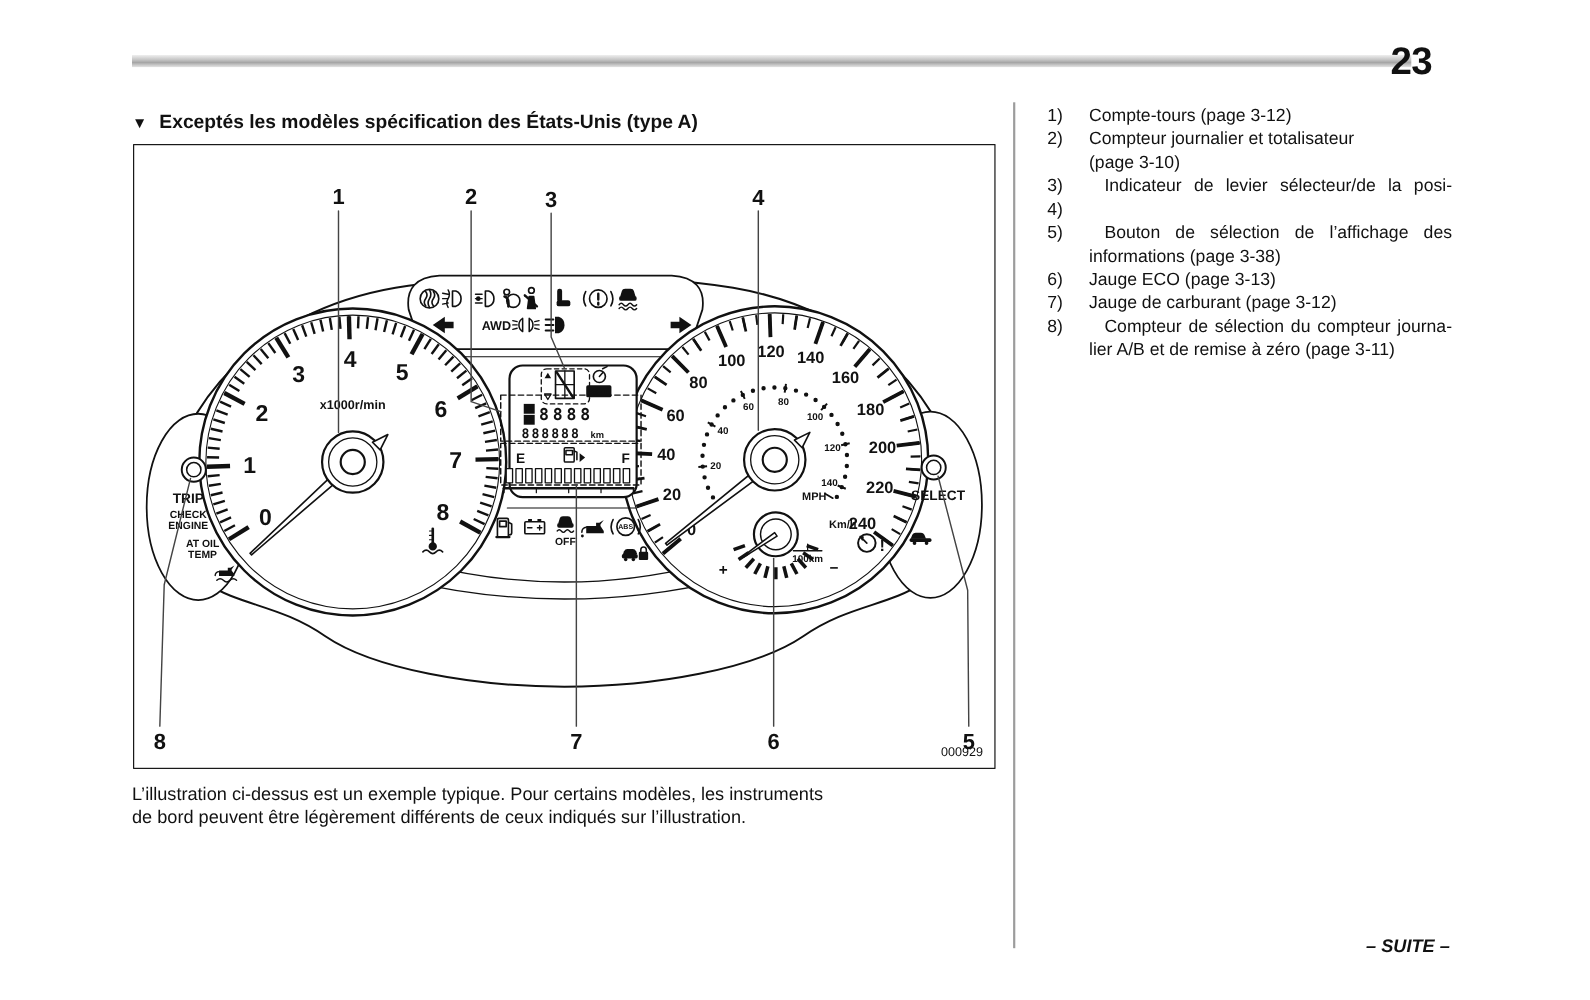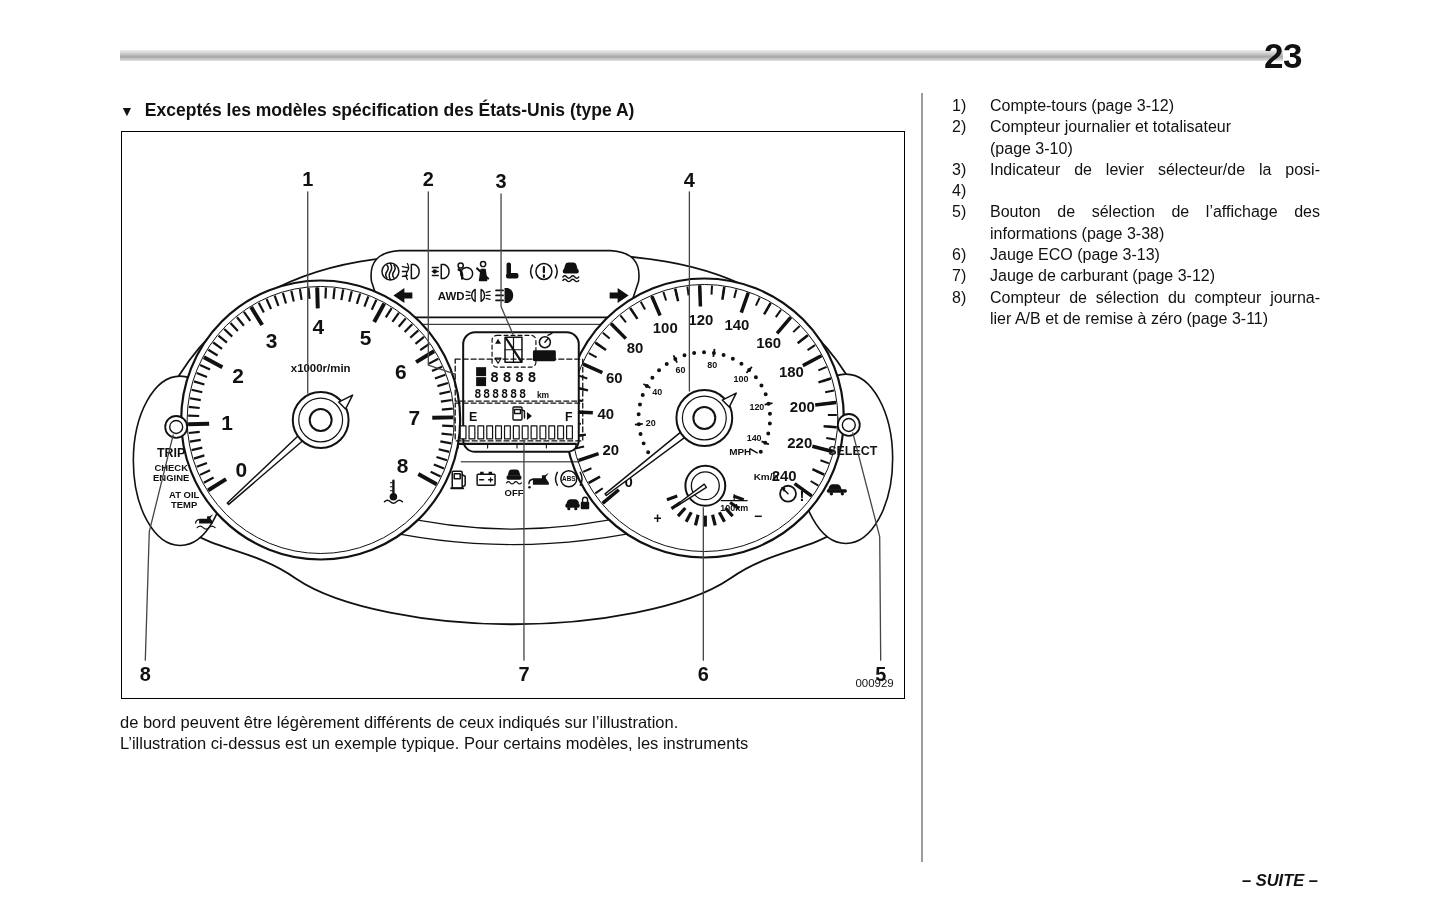--- a/index.html
+++ b/index.html
@@ -11,22 +11,22 @@
   #section-title{left:120px;top:100px;font-size:17.5px;font-weight:bold;display:flex;align-items:baseline;gap:11px;white-space:nowrap;}
   #section-title .marker{font-size:14px;}
   #figure-frame{left:121px;top:131px;width:784px;height:568px;border:1.6px solid #000;box-sizing:border-box;background:#fff;}
   #figure-frame svg{display:block;width:100%;height:100%;}
   #caption{left:120px;top:712px;width:808px;font-size:16.5px;line-height:21px;}
   #col-divider{left:921px;top:93px;width:2px;height:769px;background:#9c9c9c;}
   #item-list{left:952px;top:95px;width:368px;font-size:16px;line-height:21.3px;}
   .li{display:flex;}
   .li .num{width:38px;flex:none;}
   .li .txt{flex:1;min-width:0;}
-  .jline{text-align:justify;text-align-last:justify;}
-  #continuation{right:127px;top:851px;font-size:16.5px;font-weight:bold;font-style:italic;margin-top:20px;}
+  .jline{text-align:justify;text-align-last:justify;margin-left:14px;}
+  #continuation{right:127px;top:851px;font-size:16.5px;font-weight:bold;font-style:italic;}
   svg{font-family:"Liberation Sans",sans-serif;}
   svg text{stroke:none;fill:#111;}
   .seg{font-family:"DejaVu Sans Mono",monospace;font-weight:bold;}
 </style>
 </head>
 <body>
 
 <div class="abs" id="header-rule"></div>
 <div class="abs" id="page-number">23</div>
 
@@ -543,22 +543,22 @@
       <text x="403" y="551">7</text>
       <text x="23" y="551">8</text>
     </g>
 
     <text x="774" y="557" font-size="11.5" text-anchor="end">000929</text>
   </g>
 </svg>
 </div>
 
 <div class="abs" id="caption">
+  <div>L’illustration ci-dessus est un exemple typique. Pour certains modèles, les instruments</div>
   <div>de bord peuvent être légèrement différents de ceux indiqués sur l’illustration.</div>
-  <div>L’illustration ci-dessus est un exemple typique. Pour certains modèles, les instruments</div>
 </div>
 
 <div class="abs" id="col-divider"></div>
 
 <div class="abs" id="item-list">
   <div class="li">
     <span class="num">1)</span>
     <div class="txt">
         <div>Compte-tours (page 3-12)</div>
       </div>

